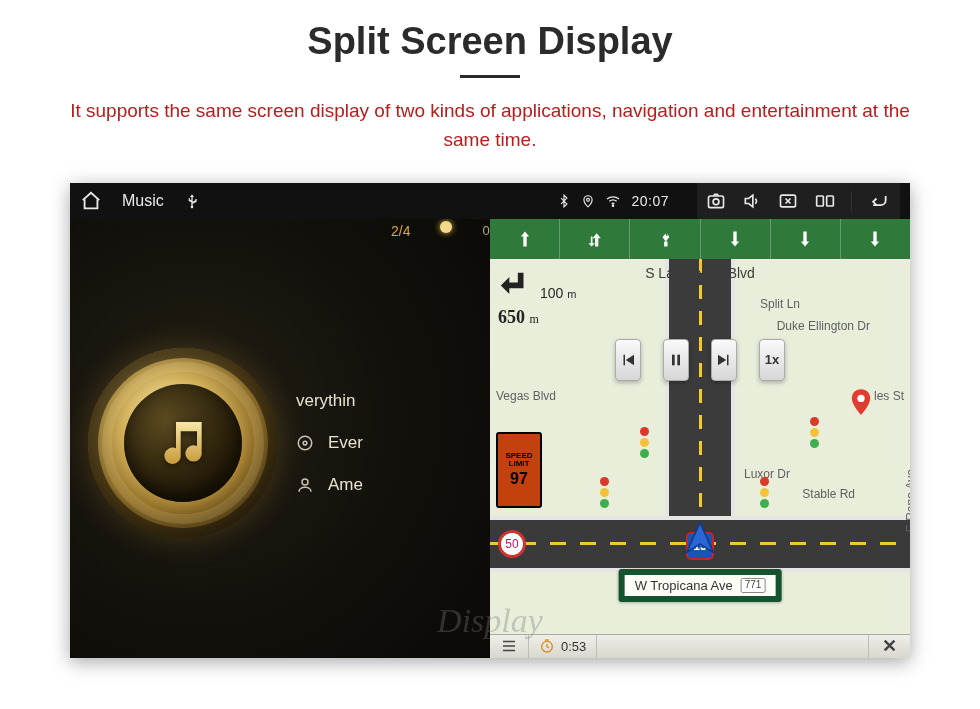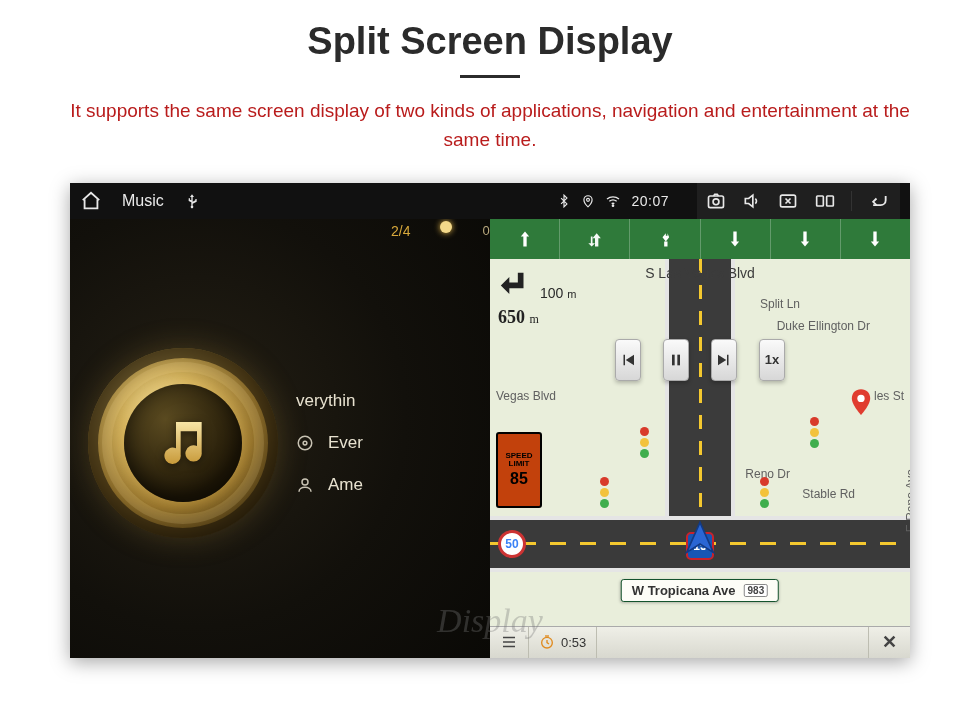--- a/index.html
+++ b/index.html
@@ -232,39 +232,38 @@
     width:46px; background:#c2410c; border:2px solid #000; border-radius:3px;
     text-align:center; font-size:8px; font-weight:700; padding:18px 2px;
     line-height:1.1;
   }
   .speed-sign .num{ font-size:16px; margin-top:1px;}
   .sign50 {
     position:absolute; left:8px; bottom:100px;
     width:28px;height:28px;border-radius:50%;
     border:3px solid #c33; background:#fff;
     display:flex;align-items:center;justify-content:center;
-    font-size:12px;font-weight:700;color:#3b82f6;
+    font-size:12px;font-weight:400;color:#be185d;
   }
   .car-arrow {
     position:absolute; left:50%; bottom:95px; transform:translateX(-50%);
   }
   .bottom-street {
     position:absolute; left:50%; bottom:56px; transform:translateX(-50%);
-    background:#fdfdf7; border:1px solid #14532d; border-radius:3px;
+    background:#fdfdf7; border:6px solid #14532d; border-radius:3px;
     padding:3px 10px; font-size:13px; color:#333;
-    display:flex; align-items:center; gap:8px;
+    display:flex; gap:8px;
     box-shadow:0 1px 3px rgba(0,0,0,.25);
-    font-weight:bold;
   }
   .bottom-street .tag{
     background:#fff;border:1px solid #888;border-radius:2px;
     font-size:10px;padding:0 3px;color:#444;
   }
   .map-footer {
-    position:absolute; left:0; right:0; bottom:0; height:32px;
+    position:absolute; left:0; right:0; bottom:0; height:24px;
     background:linear-gradient(#efefe7,#d8d8cf);
     border-top:1px solid #aaa;
     display:flex; align-items:center;
     font-size:13px; color:#333;
   }
   .map-footer .cell{
     display:flex; align-items:center; gap:6px; padding:0 10px;
     border-right:1px solid #bdbdb1; height:100%;
   }
   .map-footer .close{
@@ -521,21 +520,21 @@
         </div>
         <div class="turn-dist2">
           <span>650</span>
           <span style="font-size:12px;font-weight:400">m</span>
         </div>
       </div>
 
       <div class="map-label" style="top:78px; right:110px">Split Ln</div>
       <div class="map-label" style="top:100px; right:40px">Duke Ellington Dr</div>
       <div class="map-label" style="top:170px; left:6px">Vegas Blvd</div>
-      <div class="map-label" style="top:248px; right:120px">Reno Dr</div>
+      <div class="map-label" style="top:248px; right:120px">Luxor Dr</div>
       <div class="map-label" style="top:268px; right:55px">Stable Rd</div>
       <div class="map-label" style="top:250px; right:6px; transform:rotate(-90deg); transform-origin:right top">E Reno Ave</div>
       <div class="map-label" style="top:170px; right:6px">les St</div>
 
       <div class="sim-controls">
         <div class="sim-btn">
           <svg width="18" height="18" viewBox="0 0 24 24" fill="#333">
               <path d="M6 5h2v14H6zM20 5v14L9 12z"></path>
             </svg>
         </div>
@@ -549,21 +548,21 @@
           <svg width="18" height="18" viewBox="0 0 24 24" fill="#333">
               <path d="M16 5h2v14h-2zM4 5v14l11-7z"></path>
             </svg>
         </div>
         <div class="sim-btn">1x</div>
       </div>
 
       <div class="speed-sign">
         <div>SPEED</div>
         <div>LIMIT</div>
-        <div class="num">85</div>
+        <div class="num">97</div>
       </div>
       <div class="sign50">50</div>
       <div class="shield i15">15</div>
 
       <div class="traffic-light" style="left:110px; bottom:150px">
           <span class="tl-r"></span>
           <span class="tl-y"></span>
           <span class="tl-g"></span>
         </div>
       <div class="traffic-light" style="left:150px; bottom:200px">
@@ -590,21 +589,21 @@
       </div>
 
       <div class="car-arrow">
         <svg width="40" height="40" viewBox="0 0 24 24">
             <path d="M12 2l8 18-8-5-8 5z" fill="#2a66d4" stroke="#123a85" stroke-width="1"></path>
           </svg>
       </div>
 
       <div class="bottom-street">
         <span>W Tropicana Ave</span>
-        <span class="tag">983</span>
+        <span class="tag">771</span>
       </div>
 
       <div class="map-footer">
         <div class="cell">
           <svg width="18" height="18" viewBox="0 0 24 24" fill="none" stroke="#444" stroke-width="2">
               <path d="M4 6h16M4 12h16M4 18h16"></path>
             </svg>
         </div>
         <div class="cell">
           <svg width="16" height="16" viewBox="0 0 24 24" fill="none" stroke="#e08a1e" stroke-width="2">

